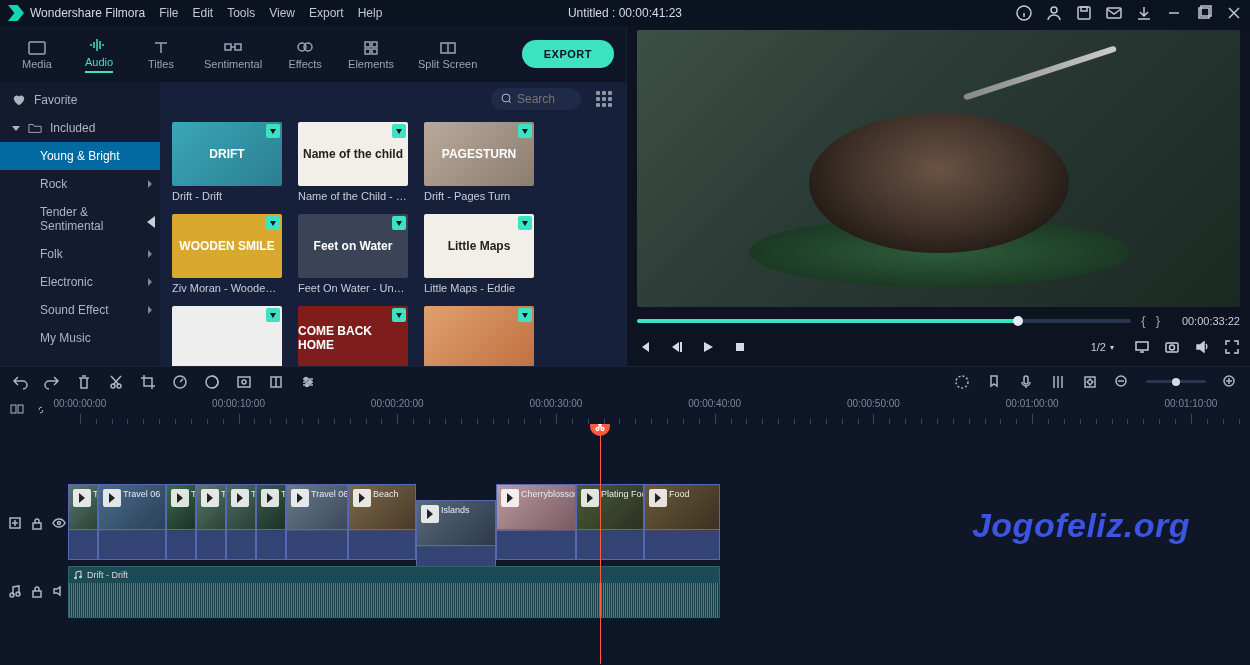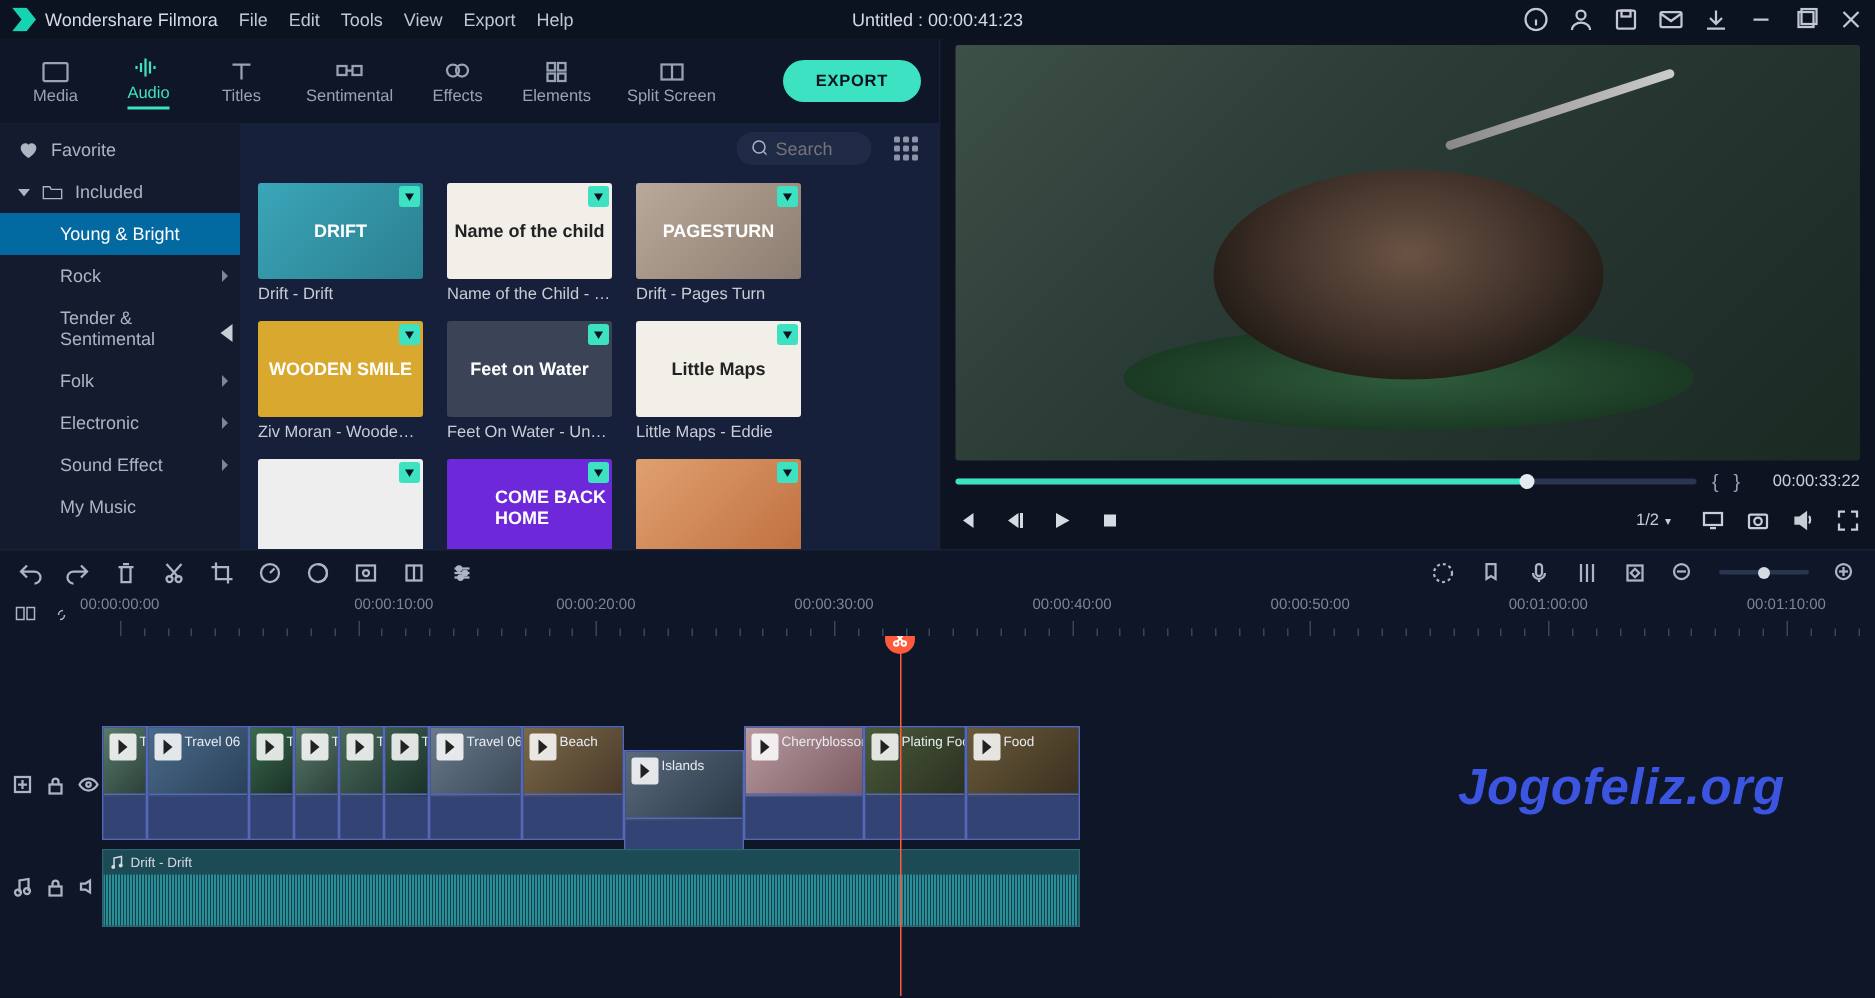--- a/index.html
+++ b/index.html
@@ -289,21 +289,21 @@
             <div class="thumb">
               <div class="thumb-img" style="background: rgb(242, 239, 233); color: rgb(34, 34, 34);">Little Maps<div class="dl-badge"></div></div>
               <div class="thumb-caption">Little Maps - Eddie</div>
             </div>
             <div class="thumb">
               <div class="thumb-img" style="background: rgb(238, 238, 238);">
                 <div class="dl-badge"></div>
               </div>
             </div>
             <div class="thumb">
-              <div class="thumb-img" style="background: #6d28d9; padding-left: 32px;">COME BACK HOME<div class="dl-badge"></div></div>
+              <div class="thumb-img" style="background: #7f1d1d;">COME BACK HOME<div class="dl-badge"></div></div>
             </div>
             <div class="thumb">
               <div class="thumb-img" style="background: linear-gradient(135deg, rgb(224, 160, 112), rgb(192, 112, 64));">
                 <div class="dl-badge"></div>
               </div>
             </div>
           </div>
       </div>
     </div>
   </div>
@@ -455,21 +455,21 @@
       <div class="ruler-tick" style="left: 1%; height: 10px;"></div>
       <div class="ruler-tick" style="left: 2.34286%; height: 5px;"></div>
       <div class="ruler-tick" style="left: 3.68571%; height: 5px;"></div>
       <div class="ruler-tick" style="left: 5.02857%; height: 5px;"></div>
       <div class="ruler-tick" style="left: 6.37143%; height: 5px;"></div>
       <div class="ruler-tick" style="left: 7.71429%; height: 5px;"></div>
       <div class="ruler-tick" style="left: 9.05714%; height: 5px;"></div>
       <div class="ruler-tick" style="left: 10.4%; height: 5px;"></div>
       <div class="ruler-tick" style="left: 11.7429%; height: 5px;"></div>
       <div class="ruler-tick" style="left: 13.0857%; height: 5px;"></div>
-      <div class="ruler-label" style="left: 14.4286%; margin-left: 24px;">00:00:10:00</div>
+      <div class="ruler-label" style="left: 14.4286%;">00:00:10:00</div>
       <div class="ruler-tick" style="left: 14.4286%; height: 10px;"></div>
       <div class="ruler-tick" style="left: 15.7714%; height: 5px;"></div>
       <div class="ruler-tick" style="left: 17.1143%; height: 5px;"></div>
       <div class="ruler-tick" style="left: 18.4571%; height: 5px;"></div>
       <div class="ruler-tick" style="left: 19.8%; height: 5px;"></div>
       <div class="ruler-tick" style="left: 21.1429%; height: 5px;"></div>
       <div class="ruler-tick" style="left: 22.4857%; height: 5px;"></div>
       <div class="ruler-tick" style="left: 23.8286%; height: 5px;"></div>
       <div class="ruler-tick" style="left: 25.1714%; height: 5px;"></div>
       <div class="ruler-tick" style="left: 26.5143%; height: 5px;"></div>

